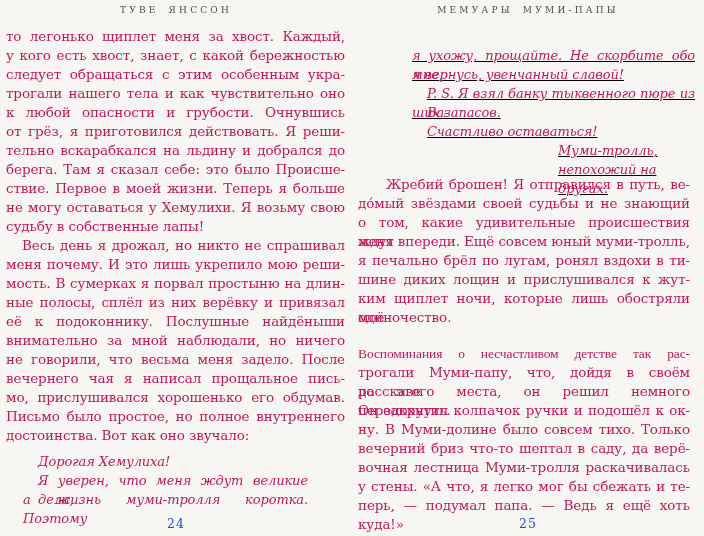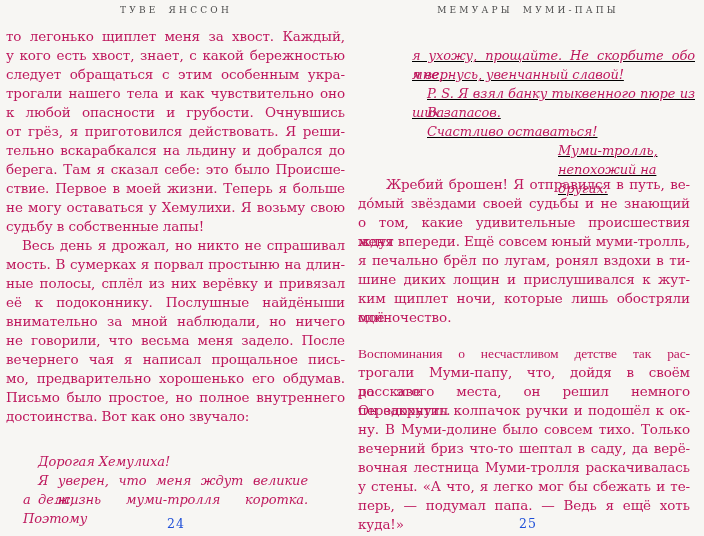--- a/index.html
+++ b/index.html
@@ -54,27 +54,28 @@
       <div class="ln just">следует обращаться с этим особенным укра-</div>
       <div class="ln just">трогали нашего тела и как чувствительно оно</div>
       <div class="ln just">к любой опасности и грубости. Очнувшись</div>
       <div class="ln just">от грёз, я приготовился действовать. Я реши-</div>
       <div class="ln just">тельно вскарабкался на льдину и добрался до</div>
       <div class="ln just">берега. Там я сказал себе: это было Происше-</div>
       <div class="ln just">ствие. Первое в моей жизни. Теперь я больше</div>
       <div class="ln just">не могу оставаться у Хемулихи. Я возьму свою</div>
       <div class="ln left">судьбу в собственные лапы!</div>
       <div class="ln just" style="padding-left: 16px;">Весь день я дрожал, но никто не спрашивал</div>
+      <div class="ln just">меня почему. И это лишь укрепило мою реши-</div>
       <div class="ln just">мость. В сумерках я порвал простыню на длин-</div>
       <div class="ln just">ные полосы, сплёл из них верёвку и привязал</div>
       <div class="ln just">её к подоконнику. Послушные найдёныши</div>
       <div class="ln just">внимательно за мной наблюдали, но ничего</div>
       <div class="ln just">не говорили, что весьма меня задело. После</div>
       <div class="ln just">вечернего чая я написал прощальное пись-</div>
-      <div class="ln just">мо, предварительно хорошенько его обдумав.</div>
+      <div class="ln just">мо, прислушивался хорошенько его обдумав.</div>
       <div class="ln just">Письмо было простое, но полное внутреннего</div>
       <div class="ln left">достоинства. Вот как оно звучало:</div>
     </div>
 
   <div id="left-letter" class="textcol letter">
       <div class="ln left" style="padding-left: 15px;">Дорогая Хемулиха!</div>
       <div class="ln just" style="padding-left: 15px;">Я уверен, что меня ждут великие дела,</div>
       <div class="ln just">а жизнь муми-тролля коротка. Поэтому</div>
     </div>
 

